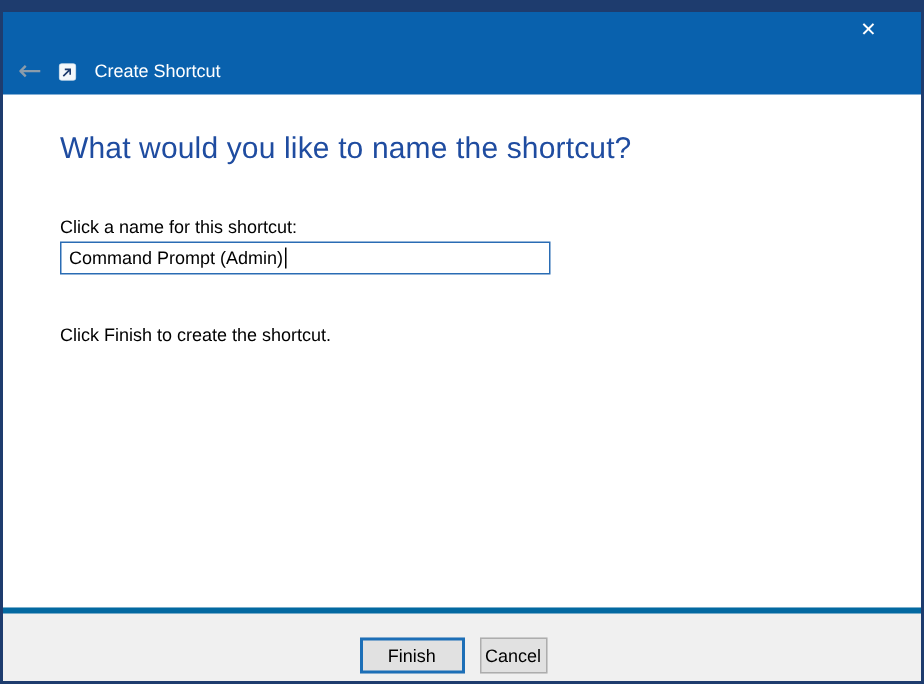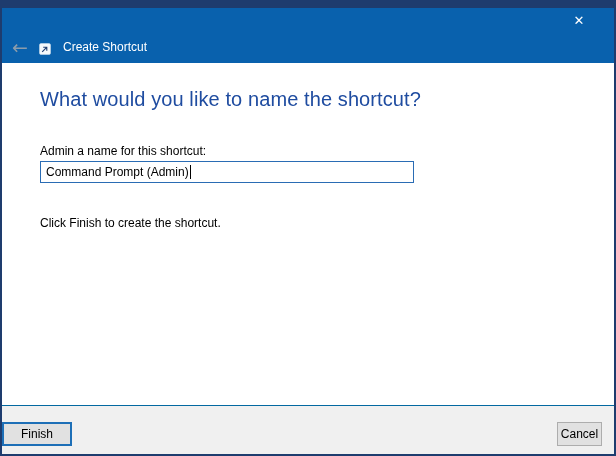--- a/index.html
+++ b/index.html
@@ -74,21 +74,21 @@
     font-weight: 400;
     letter-spacing: 0.1px;
   }
   .field-label {
     margin-top: 33px;
     color: #000000;
     font-size: 12px;
   }
   .textbox {
     margin-top: 3px;
-    width: 374px; height: 22px;
+    width: 327px; height: 22px;
     border: 1px solid #2a6cb4;
     background: #ffffff;
     display: flex; align-items: center;
     padding: 0 5px;
     font-size: 12px;
     color: #000000;
     cursor: text;
   }
   .caret {
     display: inline-block;
@@ -98,23 +98,23 @@
   }
   .instruction {
     margin-top: 33px;
     color: #000000;
     font-size: 12px;
   }
   
   .footer {
     flex: 0 0 49px;
     background: #f0f0f0;
-    border-top: 1px solid #0369a1;
+    border-top: 4px solid #0369a1;
     display: flex;
-    justify-content: space-between;
+    justify-content: center;
     align-items: flex-start;
     padding: 16px 12px 0 0;
     gap: 10px;
   }
   .btn {
     height: 24px;
     background: #e1e1e1;
     border: 1px solid #adadad;
     font-size: 12px;
     color: #000000;
@@ -144,21 +144,21 @@
           <path d="M3.2 8.8 L7.6 4.4 M4.2 4.2 h3.6 v3.6" fill="none" stroke="#1e3c6e" stroke-width="1.1"></path>
         </svg>
       </span>
       <span class="header-title">Create Shortcut</span>
     </div>
   </div>
 
   <div class="content">
     <div class="heading">What would you like to name the shortcut?</div>
 
-    <div class="field-label">Admin a name for this shortcut:</div>
+    <div class="field-label">Click a name for this shortcut:</div>
 
     <div class="textbox">
       <span>Command Prompt (Admin)</span>
       <span class="caret"></span>
     </div>
 
     <div class="instruction">Click Finish to create the shortcut.</div>
   </div>
 
   <div class="footer">

